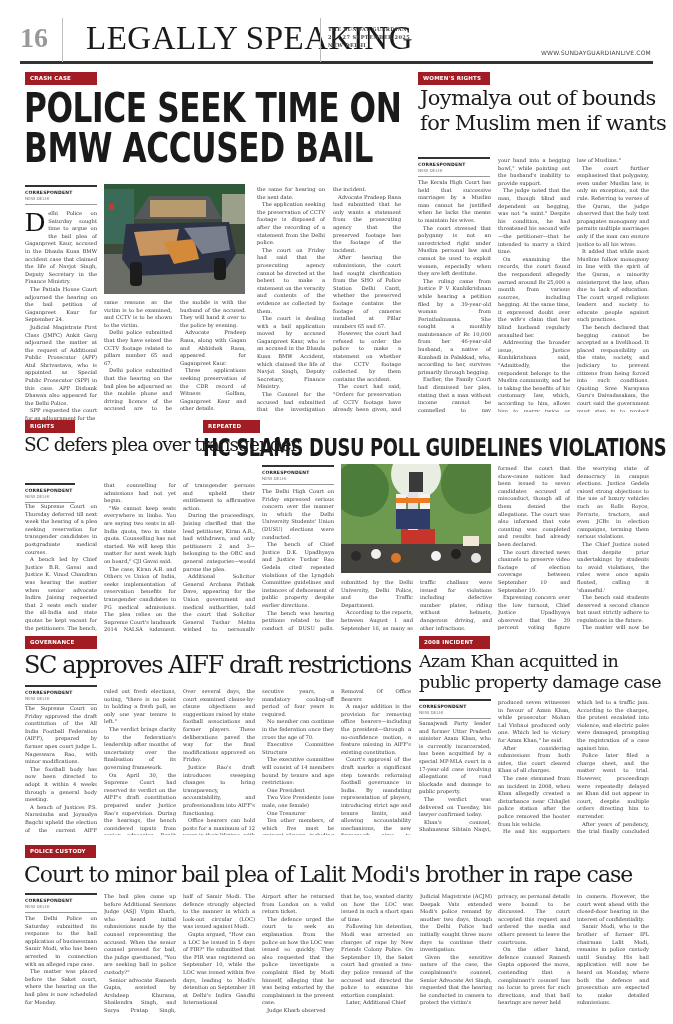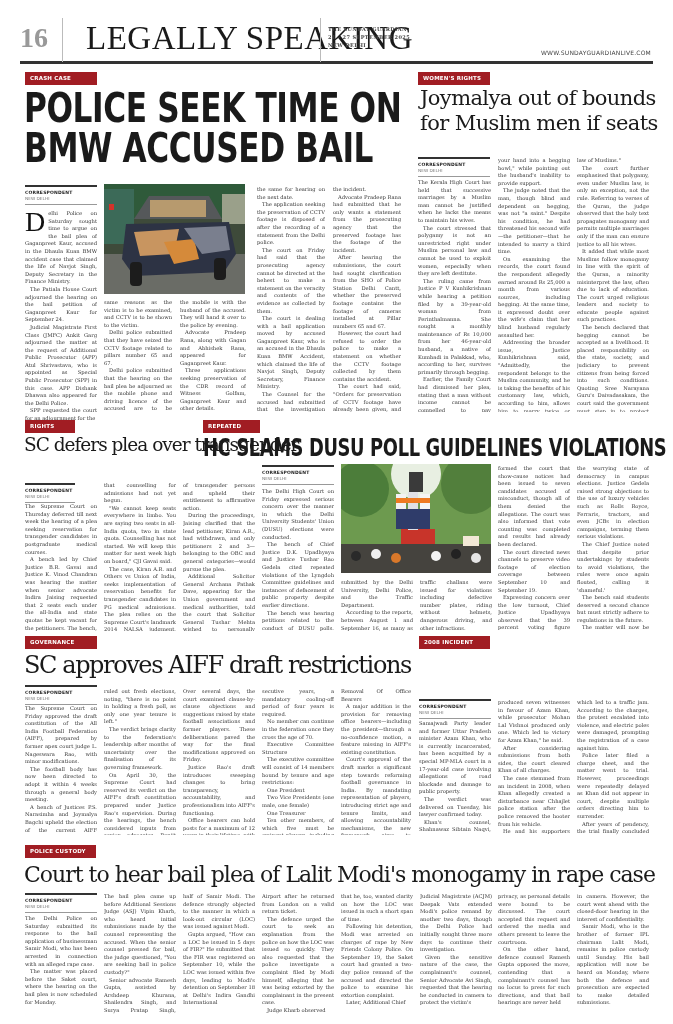--- a/index.html
+++ b/index.html
@@ -107,21 +107,21 @@
     <p>After hearing the submissions, the court had sought clarification from the SHO of Police Station Delhi Cantt, whether the preserved footage contains the footage of cameras installed at Pillar numbers 65 and 67.</p>
     <p>However, the court had refused to order the police to make a statement on whether the CCTV footage collected by them contains the accident.</p>
     <p>The court had said, "Orders for preservation of CCTV footage have already been given, and clarification has also been sought from SHO to see whether the seized footage contains footage from cameras at pillar no. 65 and 67."</p>
   </div>
 </article>
 
 <article>
   <div class="kicker" style="left:418px;top:72px;width:72px;">WOMEN'S RIGHTS</div>
   <div class="hl-serif" style="left:420px;top:86px;font-size:21px;line-height:25px;">
     <div>Joymalya out of bounds</div>
-    <div>for Muslim men if seats</div>
+    <div>for Muslim men if wants</div>
   </div>
   <div class="byline" style="left:418px;top:157px;width:72px;">
     <span class="by">CORRESPONDENT</span>
     <span class="loc">NEW DELHI</span>
   </div>
   <div class="col" style="left:418px;top:179px;width:73px;height:233px;">
     <p class="first">The Kerala High Court has held that successive marriages by a Muslim man cannot be justified when he lacks the means to maintain his wives.</p>
     <p>The court stressed that polygamy is not an unrestricted right under Muslim personal law and cannot be used to exploit women, especially when they are left destitute.</p>
     <p>The ruling came from Justice P V Kunhikrishnan while hearing a petition filed by a 39-year-old woman from Perinthalmanna. She sought a monthly maintenance of Rs 10,000 from her 46-year-old husband, a native of Kumbadi in Palakkad, who, according to her, survives primarily through begging.</p>
     <p>Earlier, the Family Court had dismissed her plea, stating that a man without income cannot be compelled to pay maintenance.</p>
@@ -258,20 +258,22 @@
   <div class="col" style="left:341px;top:688px;width:70px;height:147px;">
     <p class="first">Removal Of Office Bearers</p>
     <p>A major addition is the provision for removing office bearers—including the president—through a no-confidence motion, a feature missing in AIFF's existing constitution.</p>
     <p>Court's approval of the draft marks a significant step towards reforming football governance in India. By mandating representation of players, introducing strict age and tenure limits, and allowing accountability mechanisms, the new framework aims to balance professionalism with democratic functioning.</p>
   </div>
 </article>
 
 <article>
   <div class="kicker" style="left:419px;top:636px;width:71px;">2008 INCIDENT</div>
   <div class="hl-serif" style="left:419px;top:651px;font-size:17.5px;line-height:21px;letter-spacing:-0.6px;">
+    <div>Azam Khan acquitted in</div>
+    <div>public property damage case</div>
   </div>
   <div class="byline" style="left:419px;top:699px;width:72px;">
     <span class="by">CORRESPONDENT</span>
     <span class="loc">NEW DELHI</span>
   </div>
   <div class="col" style="left:419px;top:720px;width:72px;height:115px;">
     <p class="first">Samajwadi Party leader and former Uttar Pradesh minister Azam Khan, who is currently incarcerated, has been acquitted by a special MP-MLA court in a 17-year-old case involving allegations of road blockade and damage to public property.</p>
     <p>The verdict was delivered on Tuesday, his lawyer confirmed today.</p>
     <p>Khan's counsel, Shahnawaz Sibtain Naqvi, welcomed the relief, highlighting the weight of the defence's evidence. "We</p>
   </div>
@@ -283,21 +285,21 @@
   </div>
   <div class="col" style="left:577px;top:699px;width:72px;height:136px;">
     <p class="first">which led to a traffic jam. According to the charges, the protest escalated into violence, and electric poles were damaged, prompting the registration of a case against him.</p>
     <p>Police later filed a charge sheet, and the matter went to trial. However, proceedings were repeatedly delayed as Khan did not appear in court, despite multiple orders directing him to surrender.</p>
     <p>After years of pendency, the trial finally concluded this week, with the MP-MLA court finding insufficient evidence to convict him.</p>
   </div>
 </article>
 
 <article>
   <div class="kicker" style="left:25px;top:845px;width:71px;">POLICE CUSTODY</div>
-  <div class="hl-serif" style="left:24px;top:862px;font-size:22px;line-height:26px;letter-spacing:-1px;">Court to hear bail plea of Lalit Modi's monogamy in rape case</div>
+  <div class="hl-serif" style="left:24px;top:862px;font-size:22px;line-height:26px;letter-spacing:-1px;">Court to minor bail plea of Lalit Modi's brother in rape case</div>
   <div class="byline" style="left:25px;top:893px;width:72px;">
     <span class="by">CORRESPONDENT</span>
     <span class="loc">NEW DELHI</span>
   </div>
   <div class="col" style="left:25px;top:915px;width:72px;height:100px;">
     <p class="first">The Delhi Police on Saturday submitted its response to the bail application of businessman Samir Modi, who has been arrested in connection with an alleged rape case.</p>
     <p>The matter was placed before the Saket court, where the hearing on the bail plea is now scheduled for Monday.</p>
   </div>
   <div class="col" style="left:104px;top:893px;width:72px;height:122px;">
     <p class="first">The bail plea came up before Additional Sessions Judge (ASJ) Vipin Kharb, who heard initial submissions made by the counsel representing the accused. When the senior counsel pressed for bail, the judge questioned, "You are seeking bail in police custody?"</p>

